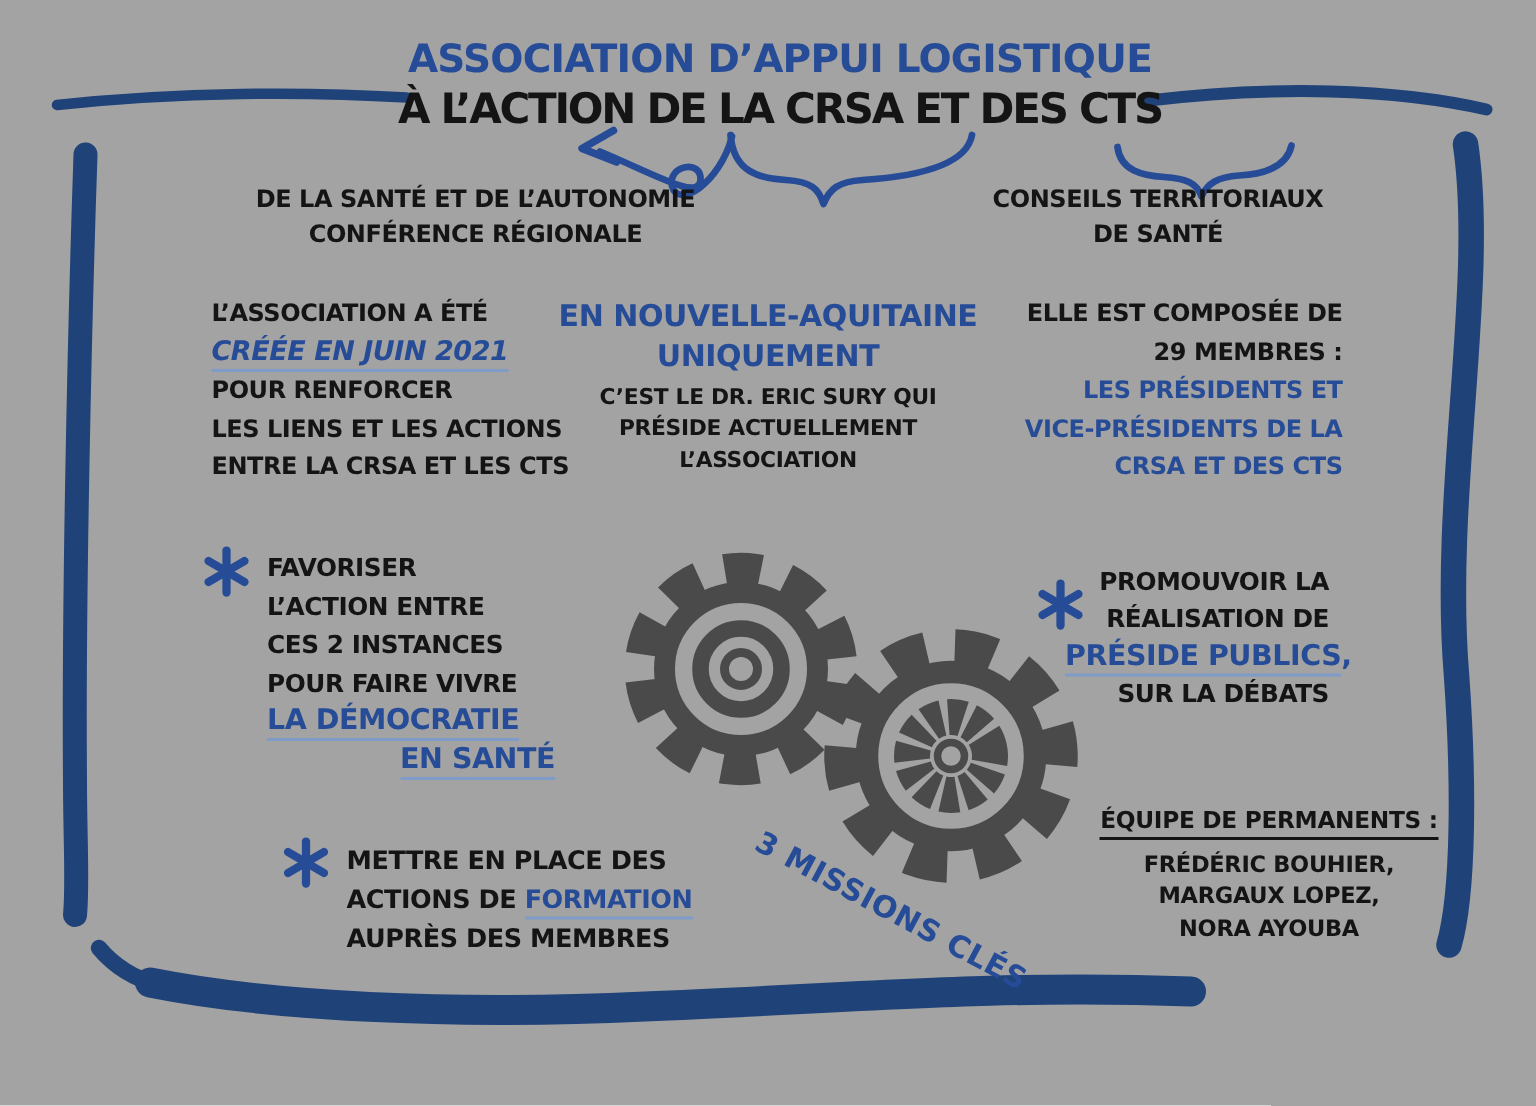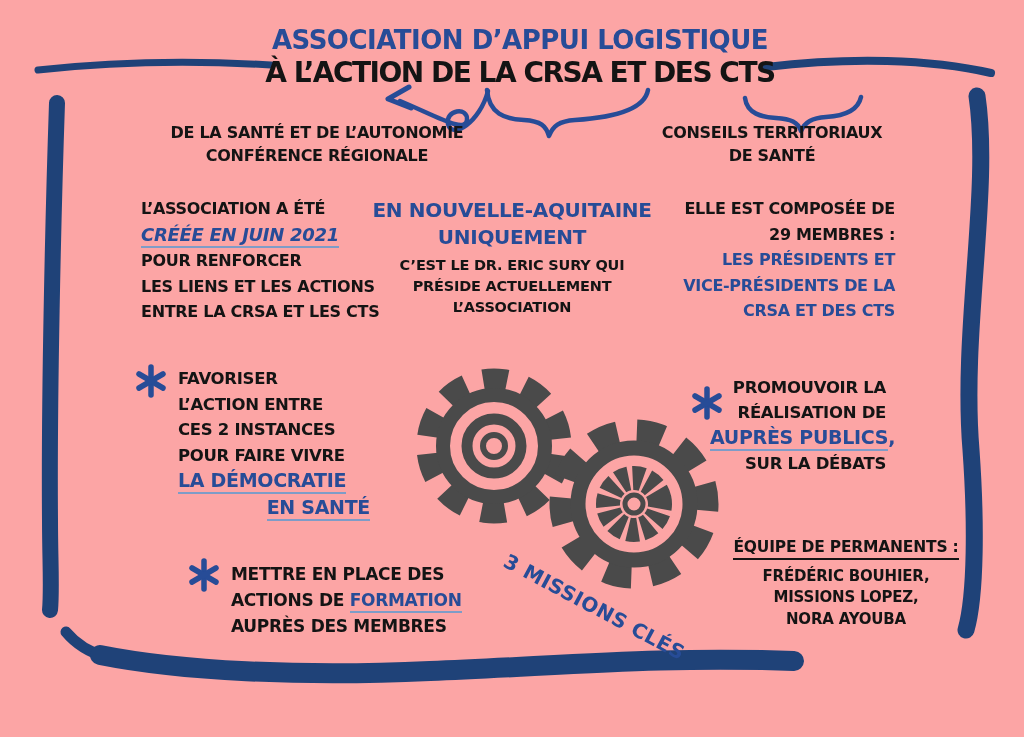--- a/index.html
+++ b/index.html
@@ -1,17 +1,17 @@
 <!DOCTYPE html>
 <html style="--blue: #274c97; --navy: #1f4278; --ink: #141414; --gear: #4a4a4a; --uline: #7e9cc7;"><head>
 <meta charset="utf-8">
 <style>
   html,body{margin:0;padding:0;background:#ffffff;}
   .canvas{
-    position:relative;width:1024px;height:737px;background:#fca5a5;overflow:hidden;
+    position:relative;width:1024px;height:737px;background:#a3a3a3;overflow:hidden;
     font-family:"DejaVu Sans","Liberation Sans",sans-serif;font-weight:700;color:var(--ink);
   }
   .abs{position:absolute;}
   .ctr{text-align:center;}
   .rgt{text-align:right;}
   .line{white-space:nowrap;}
   .b{color:var(--blue);}
   .u{border-bottom:2.5px solid var(--uline);padding-bottom:1px;}
   .u-dark{border-bottom:2px solid var(--ink);padding-bottom:2px;}
 
@@ -138,34 +138,34 @@
     <div class="line">L’ACTION ENTRE</div>
     <div class="line">CES 2 INSTANCES</div>
     <div class="line">POUR FAIRE VIVRE</div>
     <div class="line"><span class="b u big">LA DÉMOCRATIE</span></div>
     <div class="line rgt"><span class="b u big">EN SANTÉ</span></div>
   </div>
 
   <div class="abs rgt mission" style="left:682px;top:375px;width:176px;line-height:25px;margin-left:28px;">
     <div class="line">PROMOUVOIR LA</div>
     <div class="line">RÉALISATION DE</div>
-    <div class="line"><span class="b u big">AUPRÈS PUBLICS</span><span class="b big">,</span></div>
+    <div class="line"><span class="b u big">PRÉSIDE PUBLICS</span><span class="b big">,</span></div>
     <div class="line">SUR LA DÉBATS</div>
   </div>
 
   <div class="abs mission3" style="left:231px;top:561px;width:260px;">
     <div class="line">METTRE EN PLACE DES</div>
     <div class="line"><span>ACTIONS DE </span><span class="b u">FORMATION</span></div>
     <div class="line">AUPRÈS DES MEMBRES</div>
   </div>
 
   <div class="abs caption" style="left:511px;top:549px;">3 MISSIONS CLÉS</div>
 
   <div class="abs ctr team" style="left:718px;top:537px;width:256px;">
     <div class="line"><span class="head u-dark">ÉQUIPE DE PERMANENTS : </span></div>
     <div class="names">
       <div class="line">FRÉDÉRIC BOUHIER,</div>
-      <div class="line">MISSIONS LOPEZ,</div>
+      <div class="line">MARGAUX LOPEZ,</div>
       <div class="line">NORA AYOUBA</div>
     </div>
   </div>
 
 </div>
 
 </body></html>

